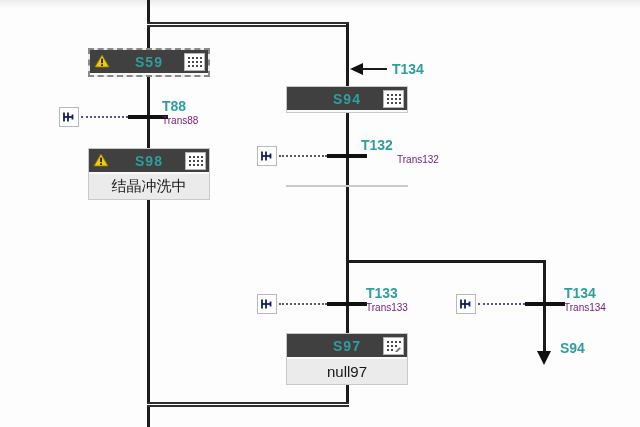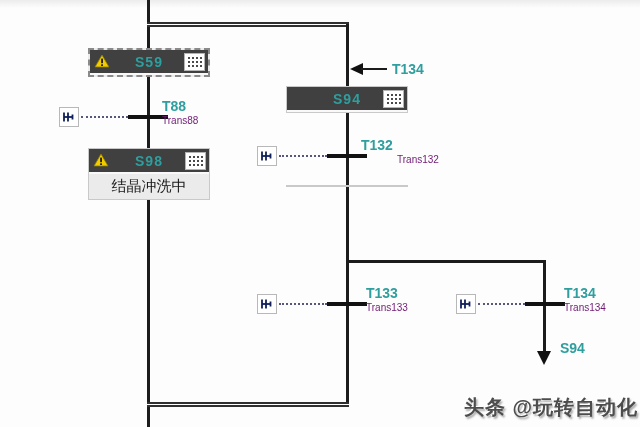--- a/index.html
+++ b/index.html
@@ -211,15 +211,36 @@
       </svg>
   </div>
   <div class="dotline" style="left:478px;top:303px;width:47px;"></div>
   <div class="cross" style="left:525px;top:302px;"></div>
   <div class="tlabel" style="left:564px;top:286px;">T134</div>
   <div class="tname" style="left:564px;top:300px;text-align:right;">Trans134</div>
 
   <div class="arrow-down" style="left:537px;top:351px;"></div>
   <div class="jlabel" style="left:560px;top:340px;">S94</div>
 
-
-  <div class="watermark">头条 @玩转自动化</div>
+  <div class="step" style="left:286px;top:333px;">
+    <div class="step-header">
+      <span class="step-id">S97</span>
+      <span class="grid-ic">
+        <svg width="14" height="11" viewBox="0 0 14 11">
+            <g fill="#4a4a4a">
+              <rect x="0" y="0" width="2" height="2"></rect>
+              <rect x="4" y="0" width="2" height="2"></rect>
+              <rect x="8" y="0" width="2" height="2"></rect>
+              <rect x="12" y="0" width="2" height="2"></rect>
+              <rect x="0" y="4" width="2" height="2"></rect>
+              <rect x="4" y="4" width="2" height="2"></rect>
+              <rect x="8" y="4" width="2" height="2"></rect>
+              <rect x="0" y="8" width="2" height="2"></rect>
+              <rect x="4" y="8" width="2" height="2"></rect>
+            </g>
+            <path d="M8 10.5 L12.5 6 L14 7.5 L9.5 12 Z" fill="#6b6b6b" stroke="#fff" stroke-width="0.6"></path>
+          </svg>
+      </span>
+    </div>
+    <div class="step-name">null97</div>
+  </div>
+
 </div>
 
 </body></html>

